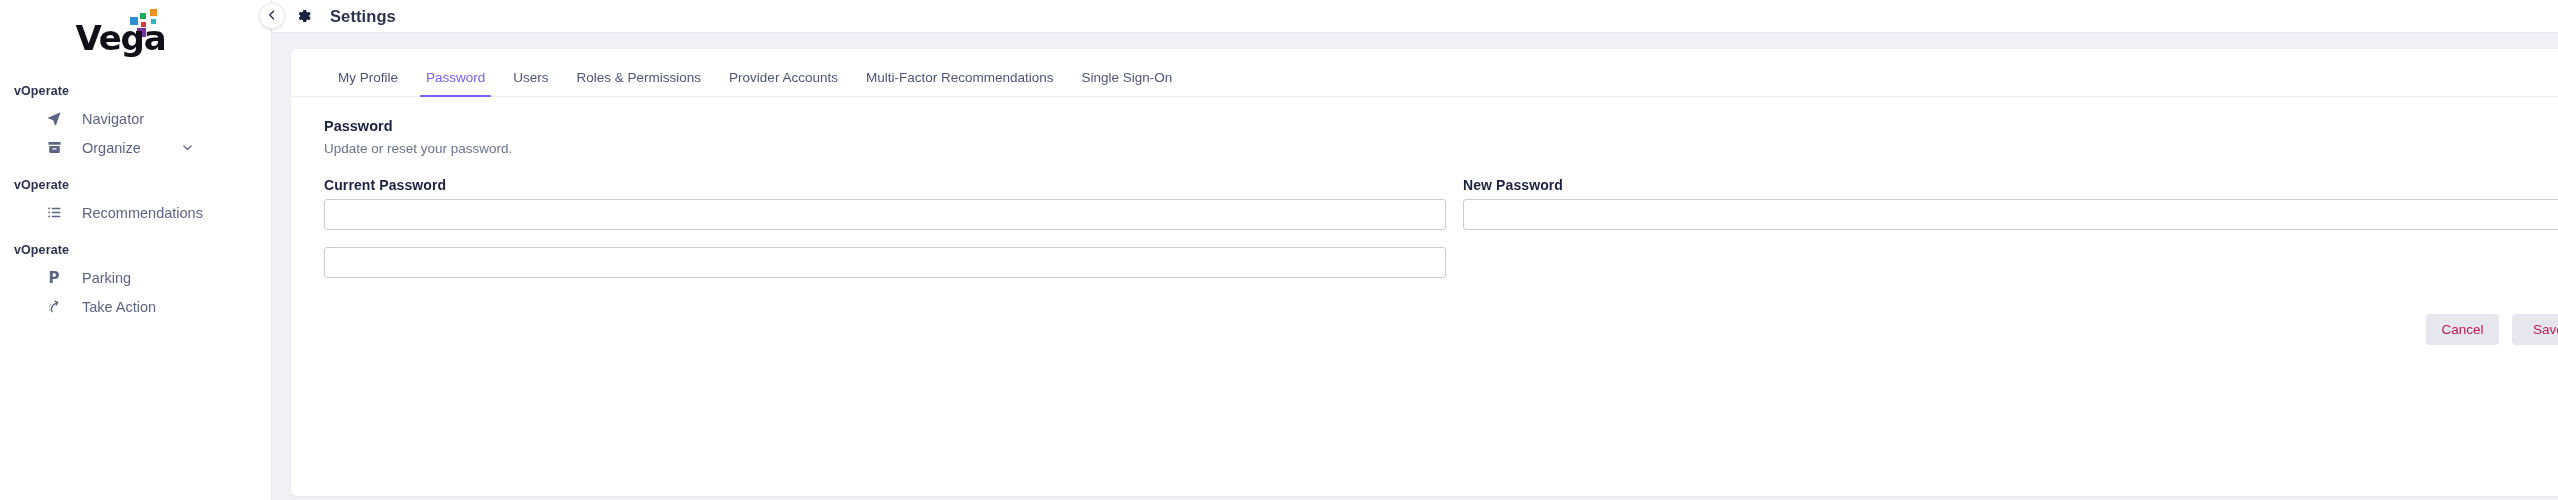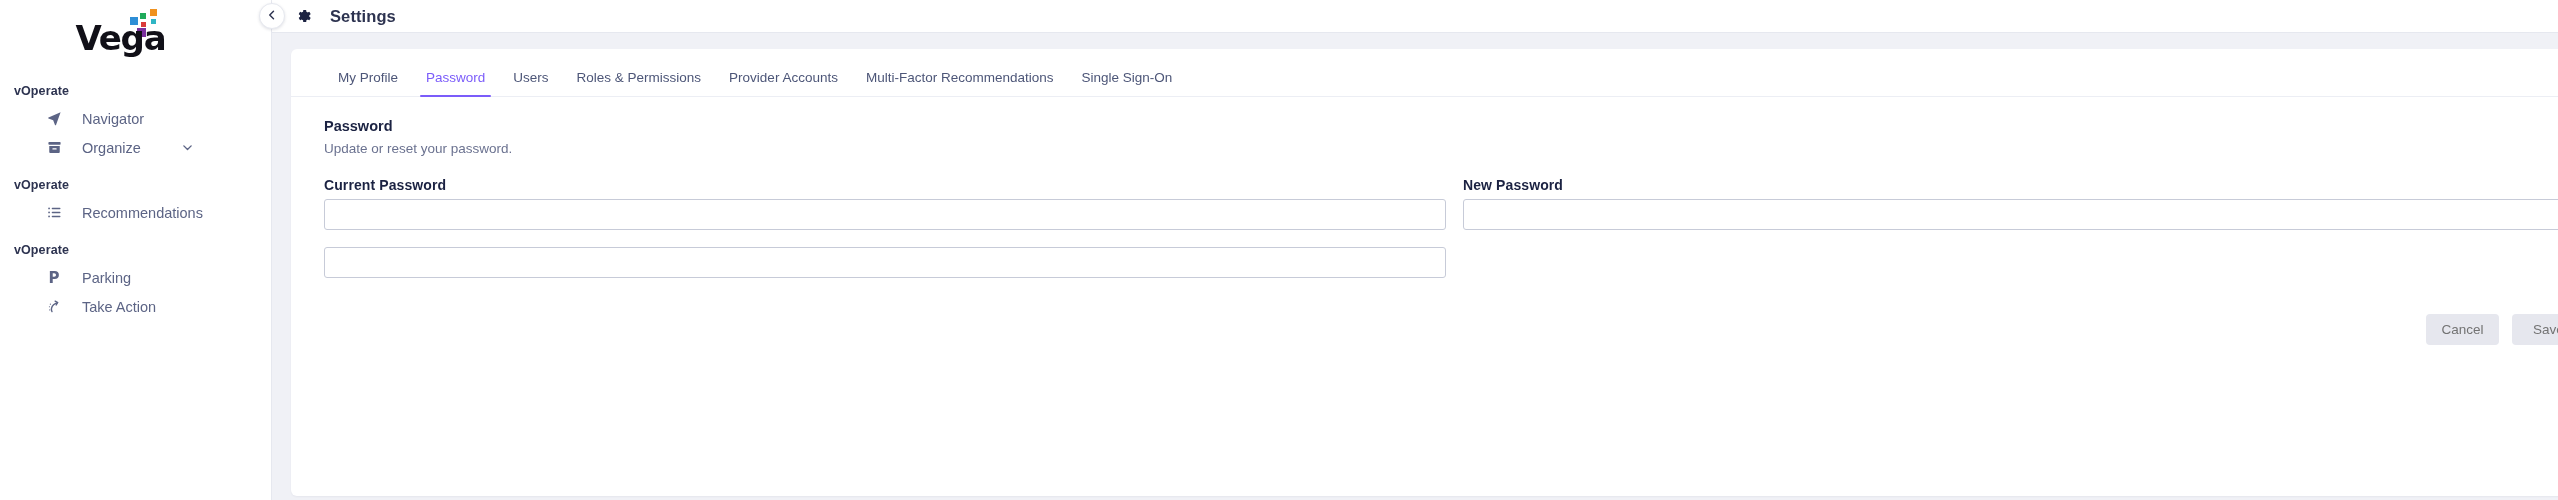--- a/index.html
+++ b/index.html
@@ -113,21 +113,21 @@
     border-radius: 3px; background: #ffffff; padding: 0 9px;
     font-size: 13px; color: #1b2242; font-family: "Liberation Sans", sans-serif;
     outline: none;
   }
   .actions {
     display: flex; justify-content: flex-end; gap: 13px;
     padding: 19px 33px 0 33px;
   }
   .btn {
     min-width: 73px; height: 31px; border-radius: 4px; border: none;
-    background: #e6e7ee; color: #737373; font-size: 13.5px;
+    background: #e6e7ee; color: #be185d; font-size: 13.5px;
     font-family: "Liberation Sans", sans-serif; cursor: default;
   }
 </style>
 </head>
 <body>
 
 <div class="app">
 
   <aside class="sidebar">
 

